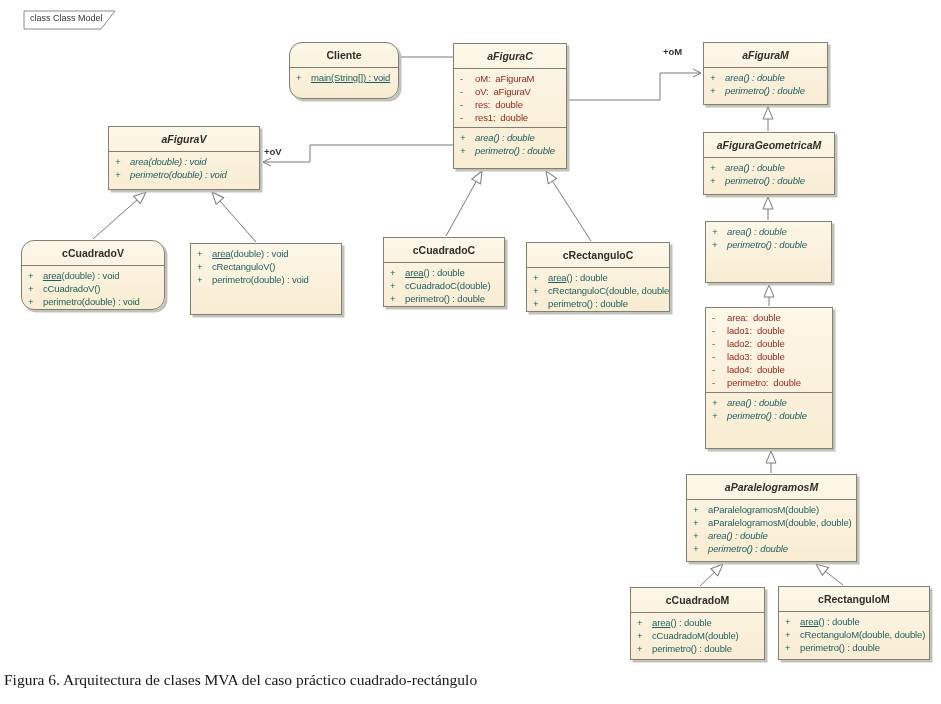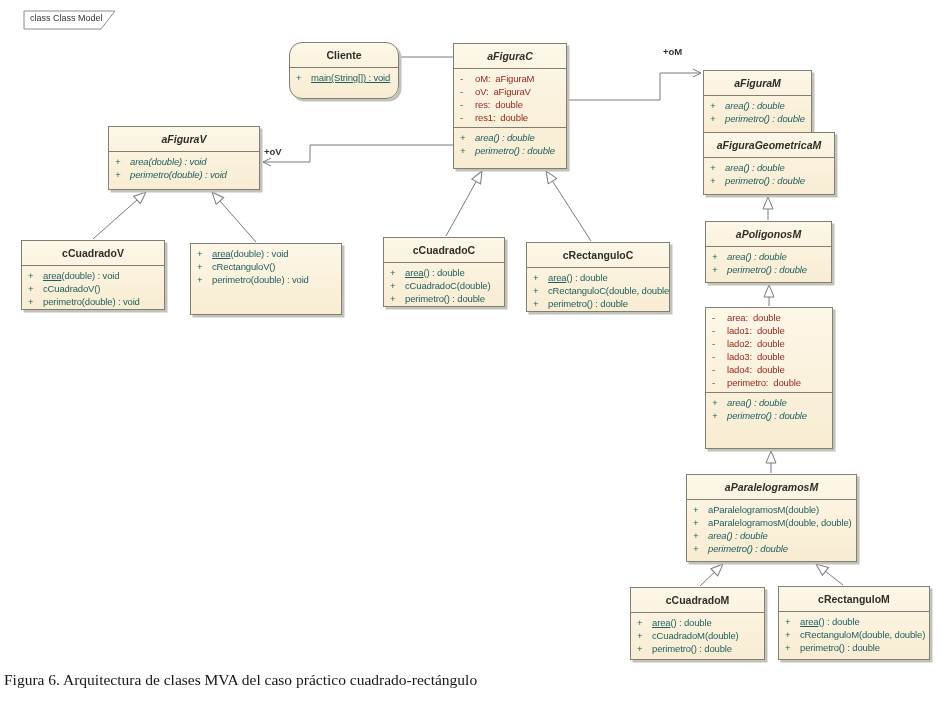--- a/index.html
+++ b/index.html
@@ -86,37 +86,37 @@
       <div class="mem attr"><span class="v">-</span><span>oV:  aFiguraV</span></div>
       <div class="mem attr"><span class="v">-</span><span>res:  double</span></div>
       <div class="mem attr"><span class="v">-</span><span>res1:  double</span></div>
     </div>
     <div class="cmp ops">
       <div class="mem op it"><span class="v">+</span><span>area() : double</span></div>
       <div class="mem op it"><span class="v">+</span><span>perimetro() : double</span></div>
     </div>
   </div>
 
-  <div class="uml abstract" style="left:703px;top:42px;width:109px;height:63px;margin-top:28px;">
+  <div class="uml abstract" style="left:703px;top:42px;width:125px;height:63px;">
     <div class="hd">aFiguraM</div>
     <div class="cmp ops">
       <div class="mem op it"><span class="v">+</span><span>area() : double</span></div>
       <div class="mem op it"><span class="v">+</span><span>perimetro() : double</span></div>
     </div>
   </div>
 
   <div class="uml abstract" style="left:108px;top:126px;width:152px;height:64px;">
     <div class="hd">aFiguraV</div>
     <div class="cmp ops">
       <div class="mem op it"><span class="v">+</span><span>area(double) : void</span></div>
       <div class="mem op it"><span class="v">+</span><span>perimetro(double) : void</span></div>
     </div>
   </div>
 
-  <div class="uml" style="left:21px;top:240px;width:144px;height:70px;">
+  <div class="uml" style="left:21px;top:240px;width:144px;height:70px;border-radius:13px;">
     <div class="hd">cCuadradoV</div>
     <div class="cmp ops">
       <div class="mem op"><span class="v">+</span><span class="u">area</span><span>(double) : void</span></div>
       <div class="mem op"><span class="v">+</span><span>cCuadradoV()</span></div>
       <div class="mem op"><span class="v">+</span><span>perimetro(double) : void</span></div>
     </div>
   </div>
 
   <div class="uml" style="left:190px;top:243px;width:152px;height:72px;">
     <div class="cmp ops">
@@ -146,21 +146,20 @@
 
   <div class="uml abstract" style="left:703px;top:132px;width:132px;height:63px;">
     <div class="hd">aFiguraGeometricaM</div>
     <div class="cmp ops">
       <div class="mem op it"><span class="v">+</span><span>area() : double</span></div>
       <div class="mem op it"><span class="v">+</span><span>perimetro() : double</span></div>
     </div>
   </div>
 
   <div class="uml abstract" style="left:705px;top:221px;width:127px;height:62px;">
-    <div class="hd">aPoligonosM</div>
     <div class="cmp ops">
       <div class="mem op it"><span class="v">+</span><span>area() : double</span></div>
       <div class="mem op it"><span class="v">+</span><span>perimetro() : double</span></div>
     </div>
   </div>
 
   <div class="uml abstract" style="left:705px;top:307px;width:128px;height:142px;">
     <div class="cmp">
       <div class="mem attr"><span class="v">-</span><span>area:  double</span></div>
       <div class="mem attr"><span class="v">-</span><span>lado1:  double</span></div>

